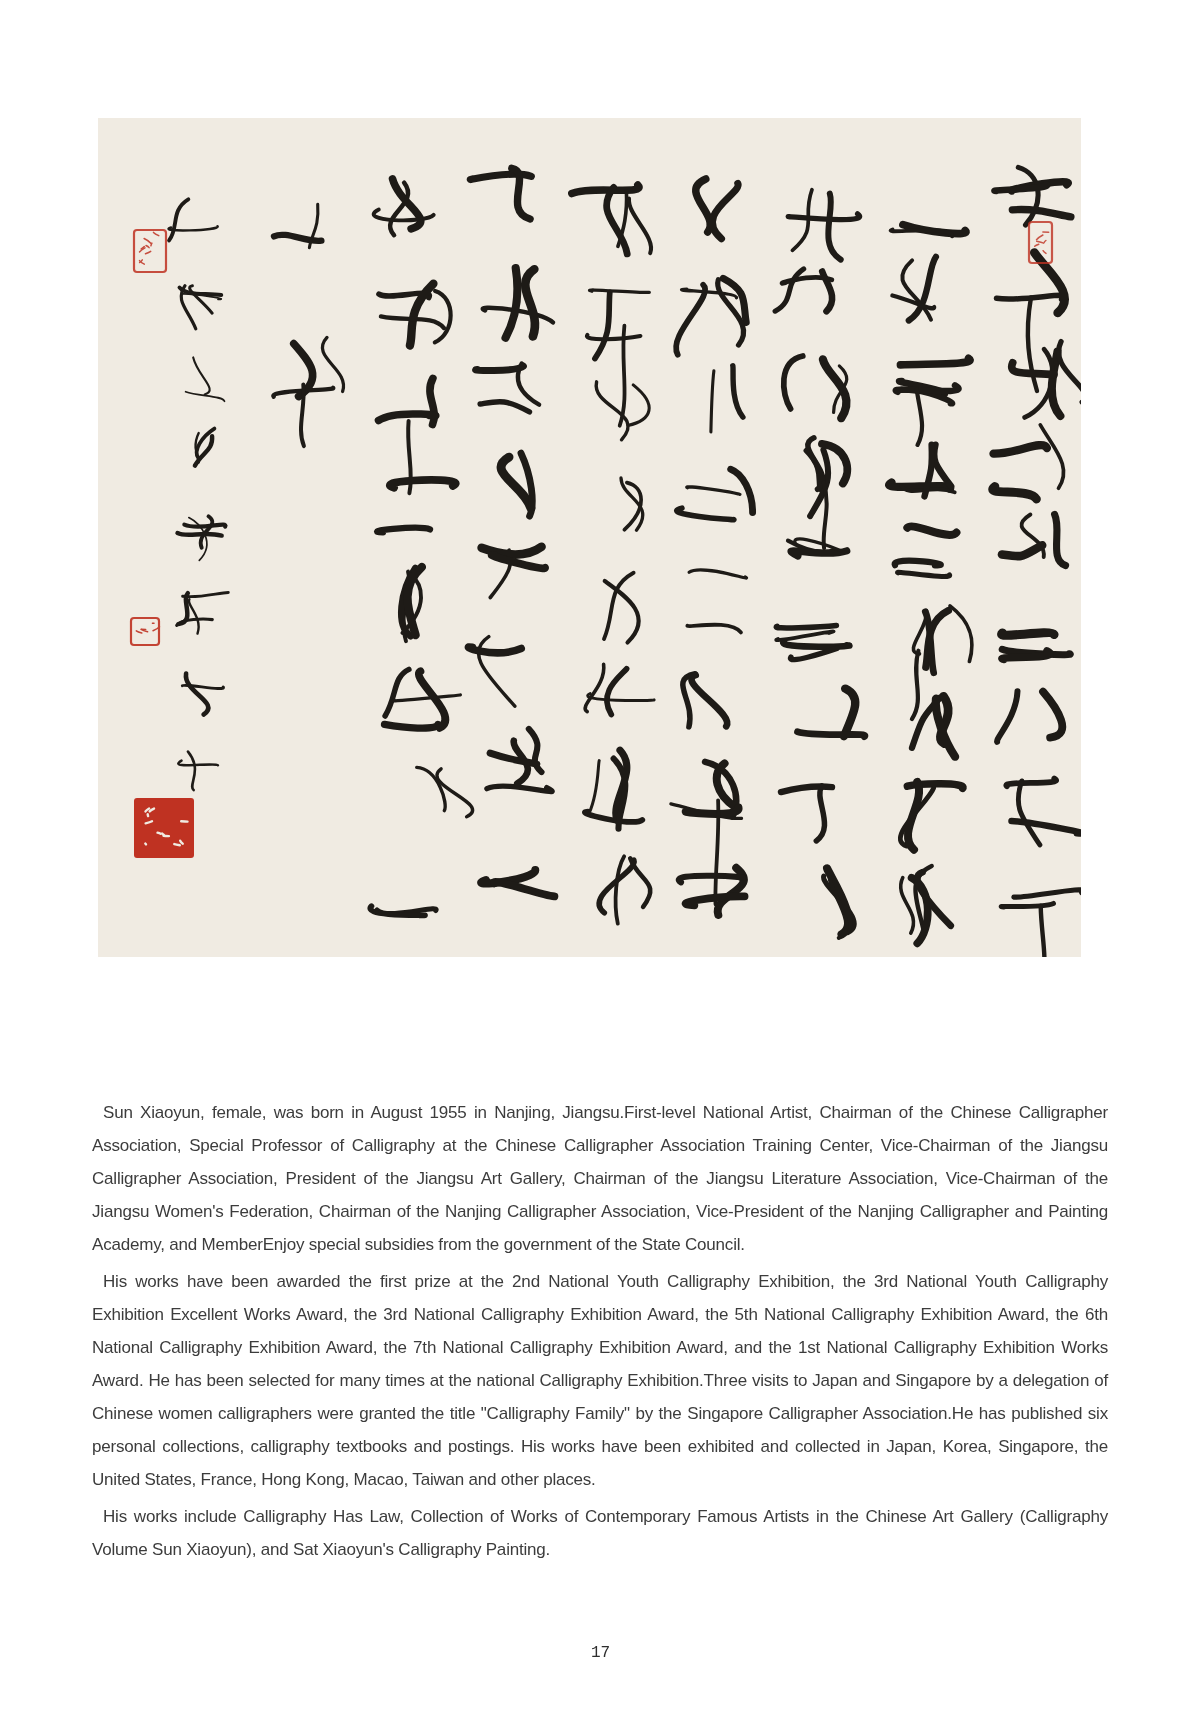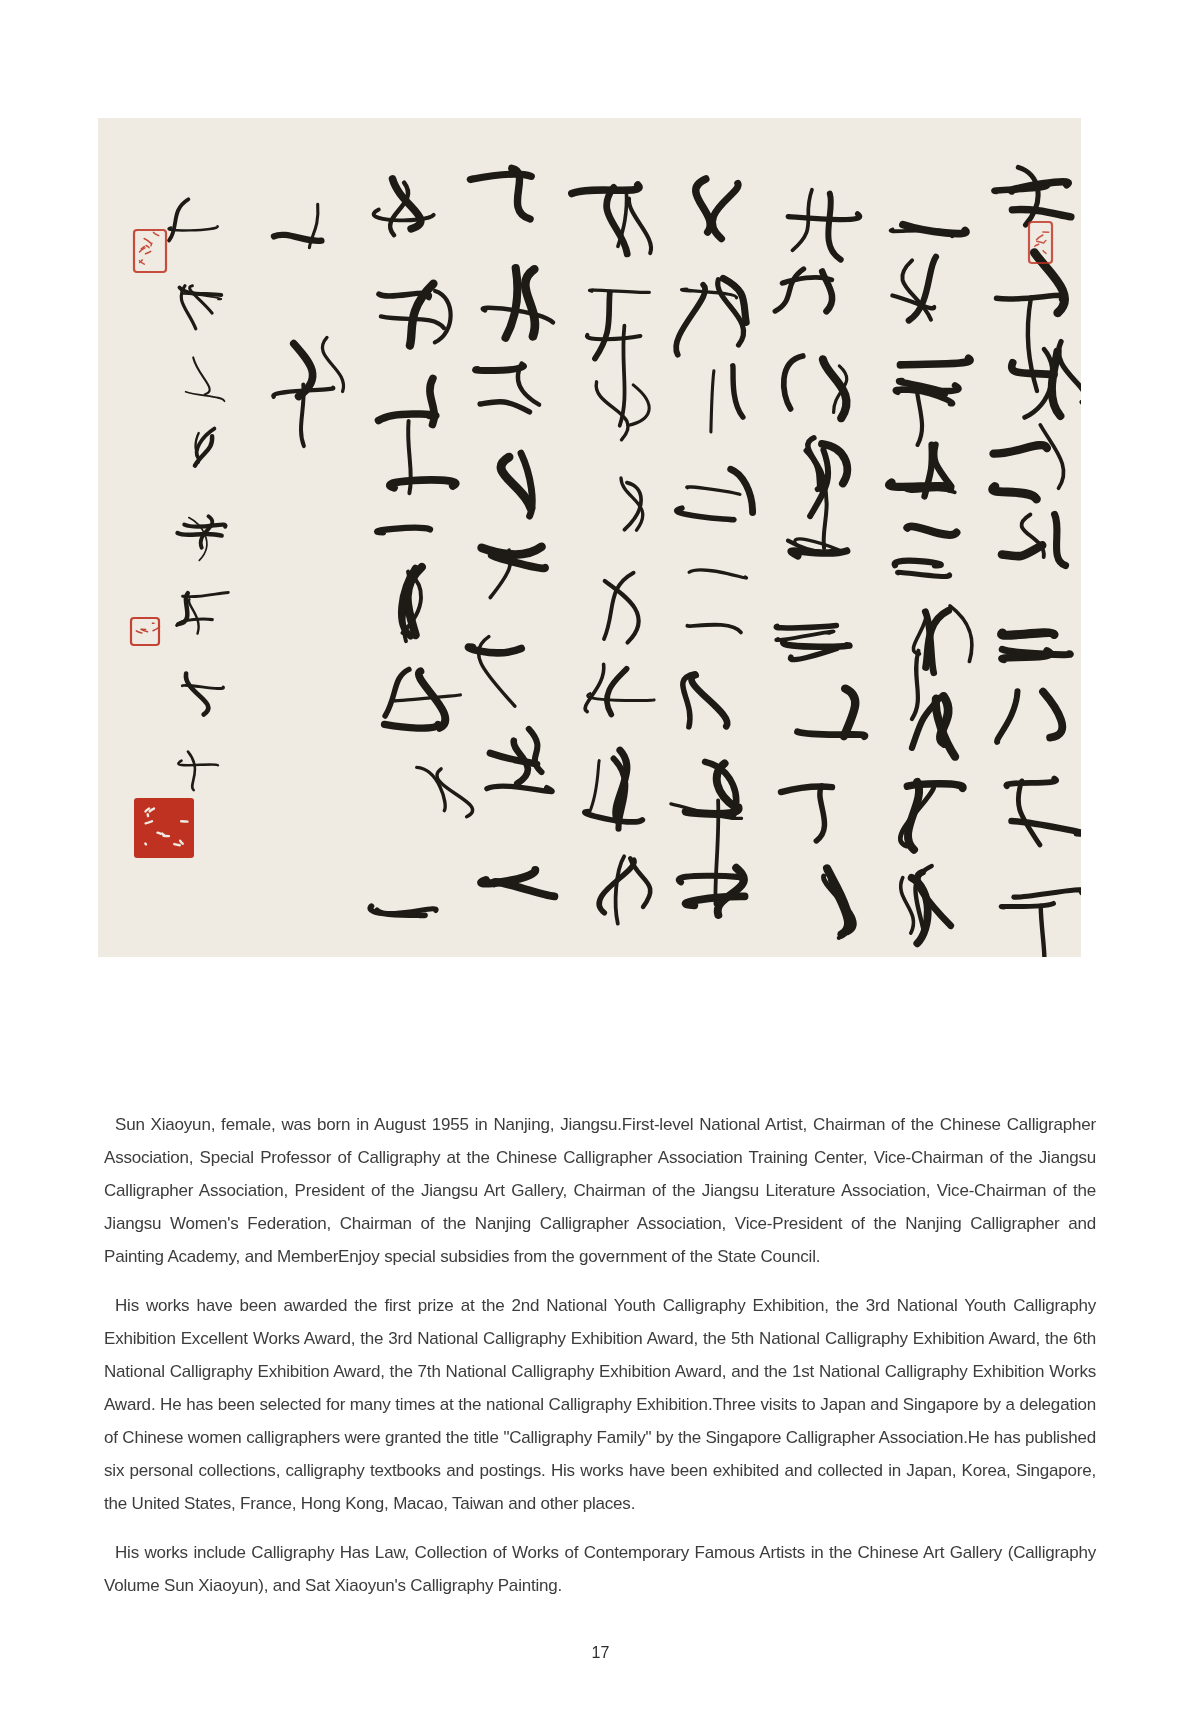--- a/index.html
+++ b/index.html
@@ -18,26 +18,26 @@
   .artwork svg{display:block;width:100%;height:100%;}
   .bio{
     position:absolute;
     left:88px;top:1092px;width:1024px;
     font-size:17px;
     line-height:33px;
     letter-spacing:-0.2px;
     color:#3c3c3c;
     text-align:justify;
   }
-  .bio p{margin:16px;text-indent:11px;}
+  .bio p{margin:4px;text-indent:11px;}
   .pagenum{
     position:absolute;
     left:0;right:0;top:1644px;
     text-align:center;
-    font-family:Liberation Sans, sans-serif;
+    font-family:Liberation Mono, monospace;
     font-size:16px;
     color:#2e2e2e;
   }
 </style>
 </head>
 <body>
 
 <div class="page">
 
   <div class="artwork" style="left: 98px; top: 118px; width: 983px; height: 839px; background: rgb(240, 235, 226);">

